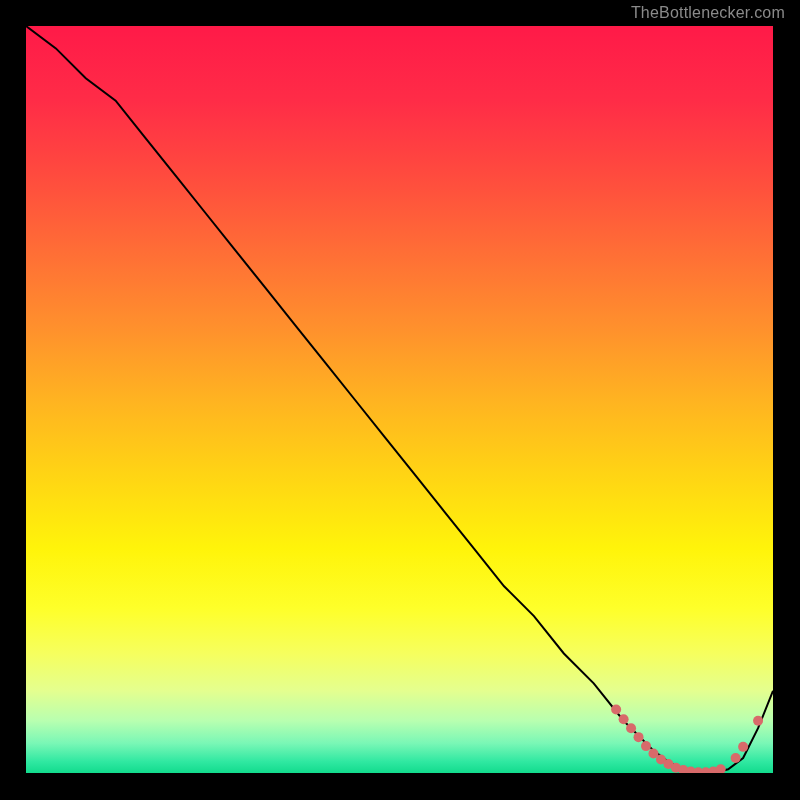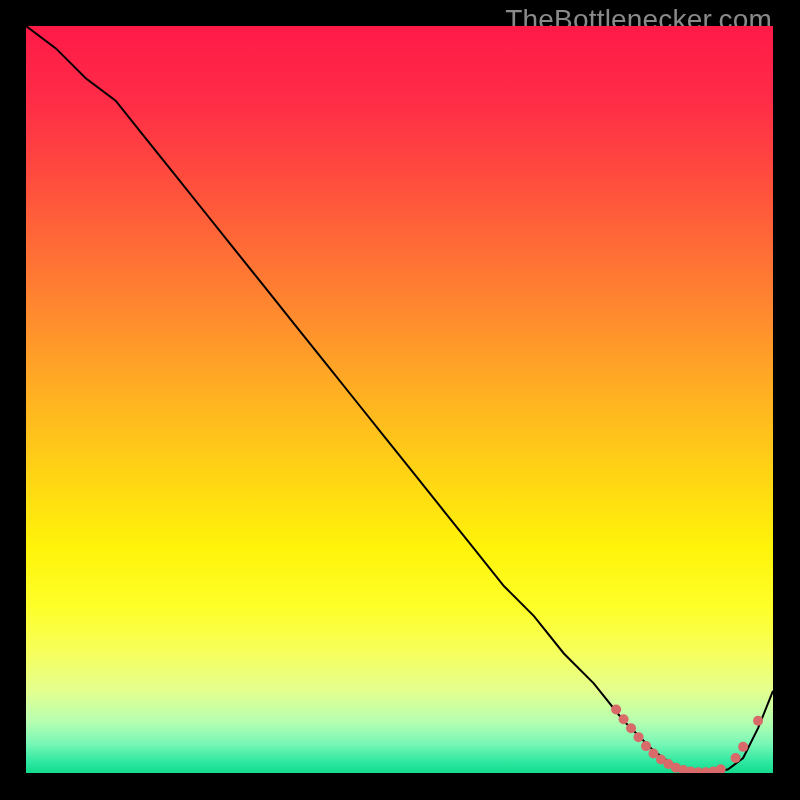--- a/index.html
+++ b/index.html
@@ -25,23 +25,23 @@
     overflow: hidden;
   }
   .plot svg {
     display: block;
     width: 747px;
     height: 747px;
   }
   .attribution {
     position: absolute;
     top: 4px;
-    right: 28px;
+    right: 15px;
     font-family: Arial, Helvetica, sans-serif;
-    font-size: 28px;
+    font-size: 16px;
     letter-spacing: 0.2px;
     color: #8a8a8a;
     text-align: right;
     pointer-events: none;
   }
 </style>
 </head>
 <body>
 
 <div class="stage">

